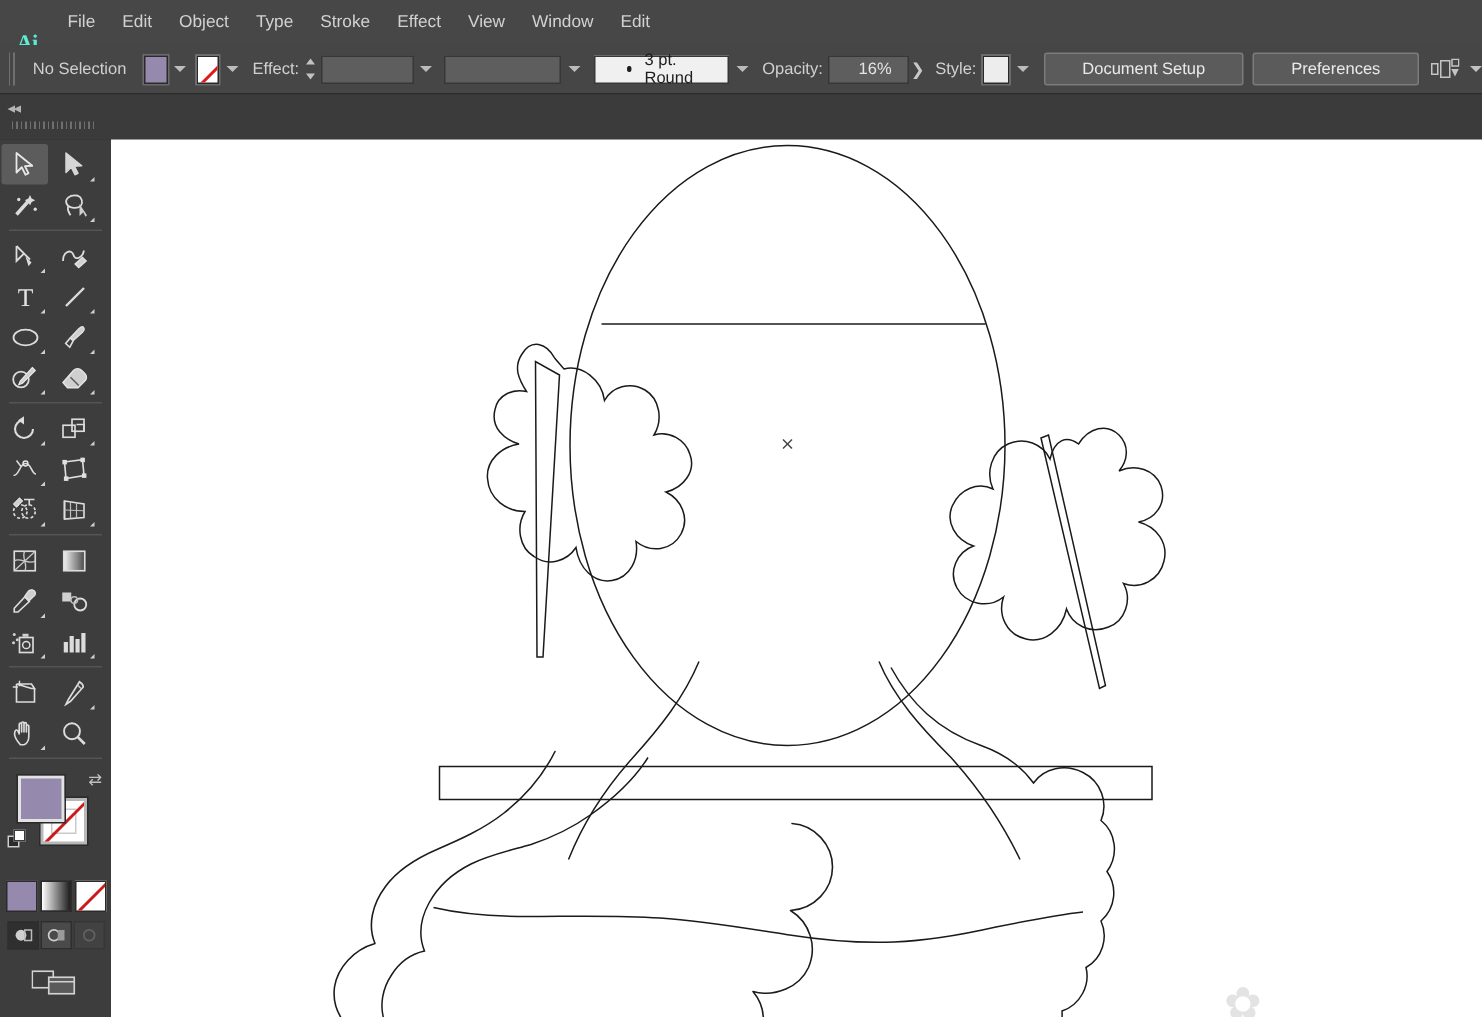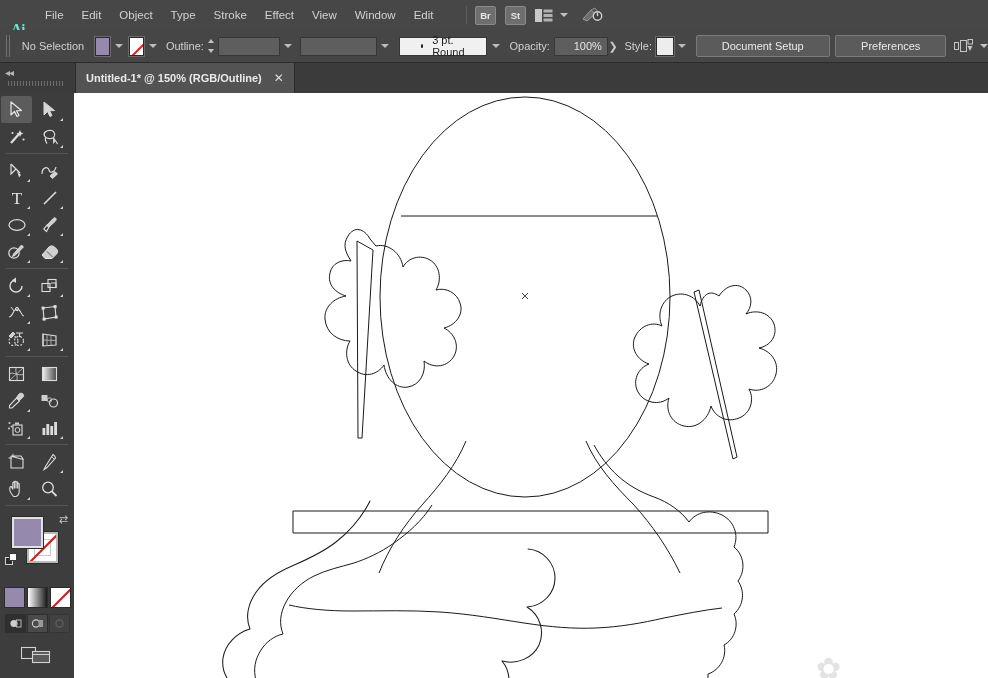--- a/index.html
+++ b/index.html
@@ -216,63 +216,40 @@
     <div class="menu-item">File</div>
     <div class="menu-item">Edit</div>
     <div class="menu-item">Object</div>
     <div class="menu-item">Type</div>
     <div class="menu-item">Stroke</div>
     <div class="menu-item">Effect</div>
     <div class="menu-item">View</div>
     <div class="menu-item">Window</div>
     <div class="menu-item">Edit</div>
 
-    <div class="menubar-right">
-      <div class="mb-sep"></div>
-      <div class="sq-btn">Br</div>
-      <div class="sq-btn">St</div>
-      <div class="arrange-ico">
-        <svg width="18" height="13" viewBox="0 0 18 13">
-          <rect x="0.5" y="0.5" width="6" height="12" fill="#c9c9c9" stroke="#c9c9c9"></rect>
-          <rect x="8.5" y="0.5" width="9" height="3" fill="#b0b0b0"></rect>
-          <rect x="8.5" y="5" width="9" height="3" fill="#b0b0b0"></rect>
-          <rect x="8.5" y="9.5" width="9" height="3" fill="#b0b0b0"></rect>
-        </svg>
-      </div>
-      <div class="chev"></div>
-      <div style="width:14px"></div>
-      <div class="arrange-ico">
-        <svg width="22" height="16" viewBox="0 0 22 16">
-          <path d="M1,12 L9,3 L13,7 L5,14 Z" fill="#6d6d6d" stroke="#9d9d9d" stroke-width="1"></path>
-          <path d="M9,3 L13,1 L16,5 L13,7 Z" fill="#555" stroke="#8d8d8d" stroke-width="1"></path>
-          <circle cx="15.5" cy="9" r="4.2" fill="#3d3d3d" stroke="#cfcfcf" stroke-width="1.4"></circle>
-          <line x1="15.5" y1="5.6" x2="15.5" y2="9.2" stroke="#cfcfcf" stroke-width="1.4"></line>
-        </svg>
-      </div>
-    </div>
   </div>
 
   <div class="controlbar">
     <div class="grip"></div>
 
     <div class="cb-label" style="width:96px;padding-left:6px;">No Selection</div>
 
     <div class="swatch" id="cb-fill" style="background: rgb(149, 137, 173);"></div>
     <div class="dd-arrow">
         <i></i>
       </div>
 
     <div style="width:6px"></div>
     <div class="swatch swatch-none"></div>
     <div class="dd-arrow">
         <i></i>
       </div>
 
     <div style="width:10px"></div>
-    <div class="cb-label">Outline:</div>
+    <div class="cb-label">Effect:</div>
     <div class="stepper">
         <i class="up"></i>
         <i class="dn"></i>
       </div>
     <div class="field stroke-w"></div>
     <div class="dd-arrow">
         <i></i>
       </div>
 
     <div style="width:8px"></div>
@@ -286,21 +263,21 @@
       <span class="brush-dot"></span>
       <span>3 pt. Round</span>
     </div>
     <div class="dd-arrow">
         <i></i>
       </div>
 
     <div style="width:10px"></div>
     <div class="cb-label">Opacity:</div>
     <div style="width:5px"></div>
-    <div class="field opacity-v">100%</div>
+    <div class="field opacity-v">16%</div>
     <div class="play-arrow">❯</div>
 
     <div style="width:8px"></div>
     <div class="cb-label">Style:</div>
     <div style="width:5px"></div>
     <div class="swatch-style" style="background: rgb(237, 237, 237);"></div>
     <div class="dd-arrow">
         <i></i>
       </div>
 
@@ -317,24 +294,20 @@
         <rect x="14" y="0.5" width="4.5" height="4.5" fill="none" stroke="#c4c4c4"></rect>
         <path d="M13.5,7 L18.5,7 L16,12 Z" fill="#c4c4c4"></path>
       </svg>
     </div>
     <div class="chev"></div>
   </div>
 
   <div class="tabbar">
     <div class="panel-collapse">◂◂</div>
     <div class="tool-grip"></div>
-    <div class="doc-tab">
-      <span class="doc-tab-title">Untitled-1* @ 150% (RGB/Outline)</span>
-      <span class="doc-tab-close">✕</span>
-    </div>
   </div>
 
   <div class="toolbar">
     <div class="tool-grid">
 
       <div class="tool active">
         <svg width="17" height="17" viewBox="0 0 17 17">
             <path d="M3,1 L3,14 L6.5,10.5 L9,15.5 L11,14.5 L8.6,9.8 L13.5,9.5 Z" fill="none" stroke="#e8e8e8" stroke-width="1.2" stroke-linejoin="round"></path>
           </svg>
       </div>

